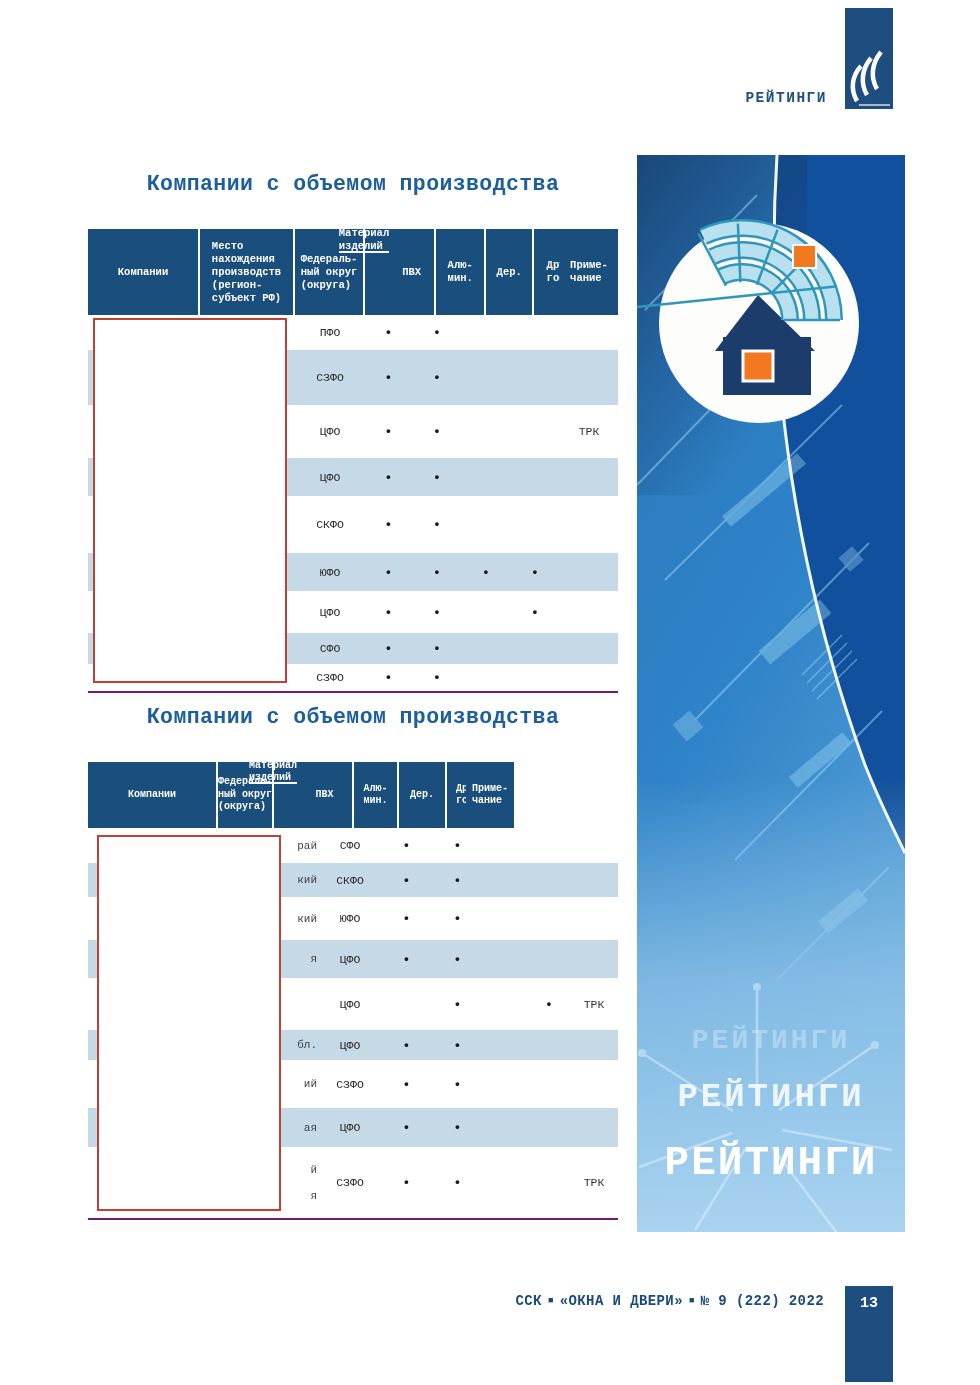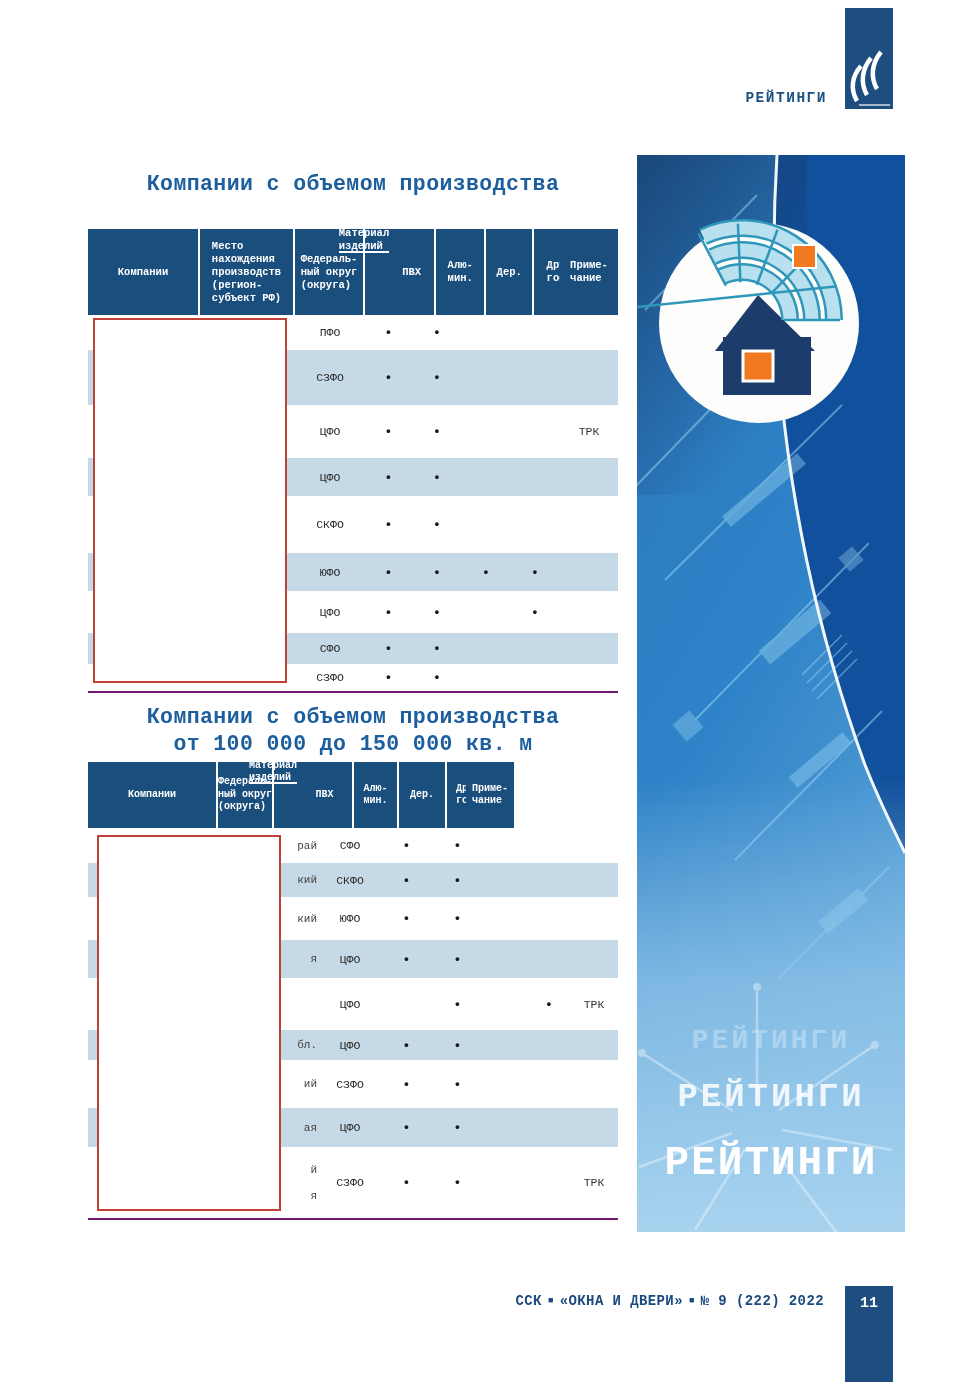--- a/index.html
+++ b/index.html
@@ -222,21 +222,20 @@
           <div class="tcell c4">•</div>
           <div class="tcell c5"></div>
           <div class="tcell c6"></div>
           <div class="tcell c7"></div>
         </div>
       </div>
   </div>
 
   <div class="tbl-title" id="title2">
     <div>Компании с объемом производства</div>
-    <div>от 100 000 до 150 000 кв. м</div>
   </div>
 
   <div class="tbl t2" id="table2">
     <div class="thead">
       <div class="hc c0 pre">Компании</div>
       <div class="hc c2 pre">Федераль-
 ный округ
 (округа)</div>
       <div class="hc cg mat-group">
         <div class="mat-label">Материал изделий</div>
@@ -445,15 +444,15 @@
     </svg>
 
     <div class="watermark" id="wm0">РЕЙТИНГИ</div>
     <div class="watermark" id="wm1">РЕЙТИНГИ</div>
     <div class="watermark" id="wm2">РЕЙТИНГИ</div>
   </div>
 
   <div class="footer-line">
     <span>ССК</span><span class="sq">■</span><span>«ОКНА И ДВЕРИ»</span><span class="sq">■</span><span>№ 9 (222) 2022</span>
   </div>
-  <div class="page-bar">11</div>
+  <div class="page-bar">13</div>
 
 </div>
 
 </body></html>

